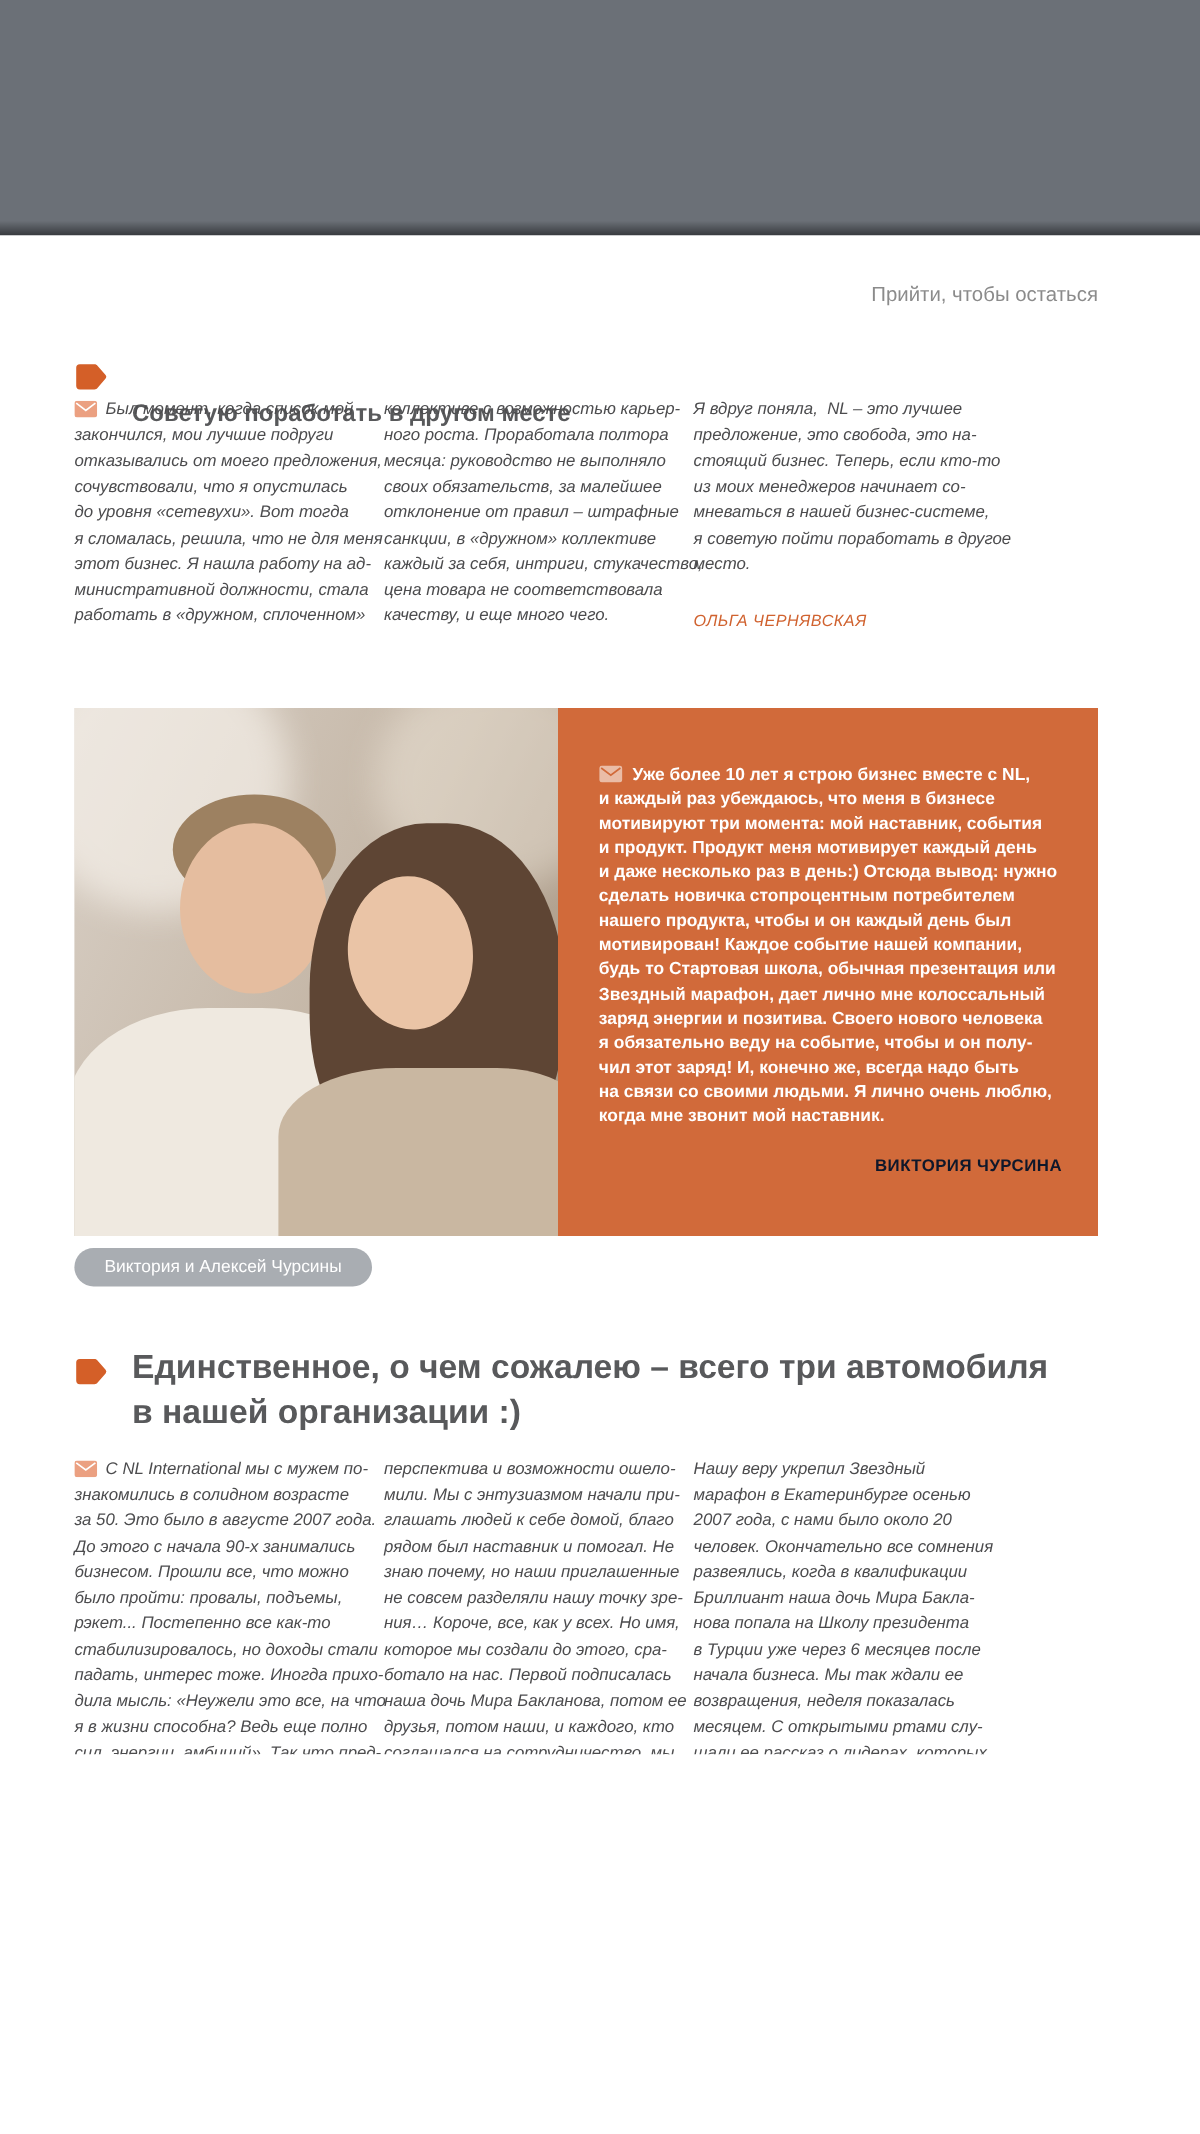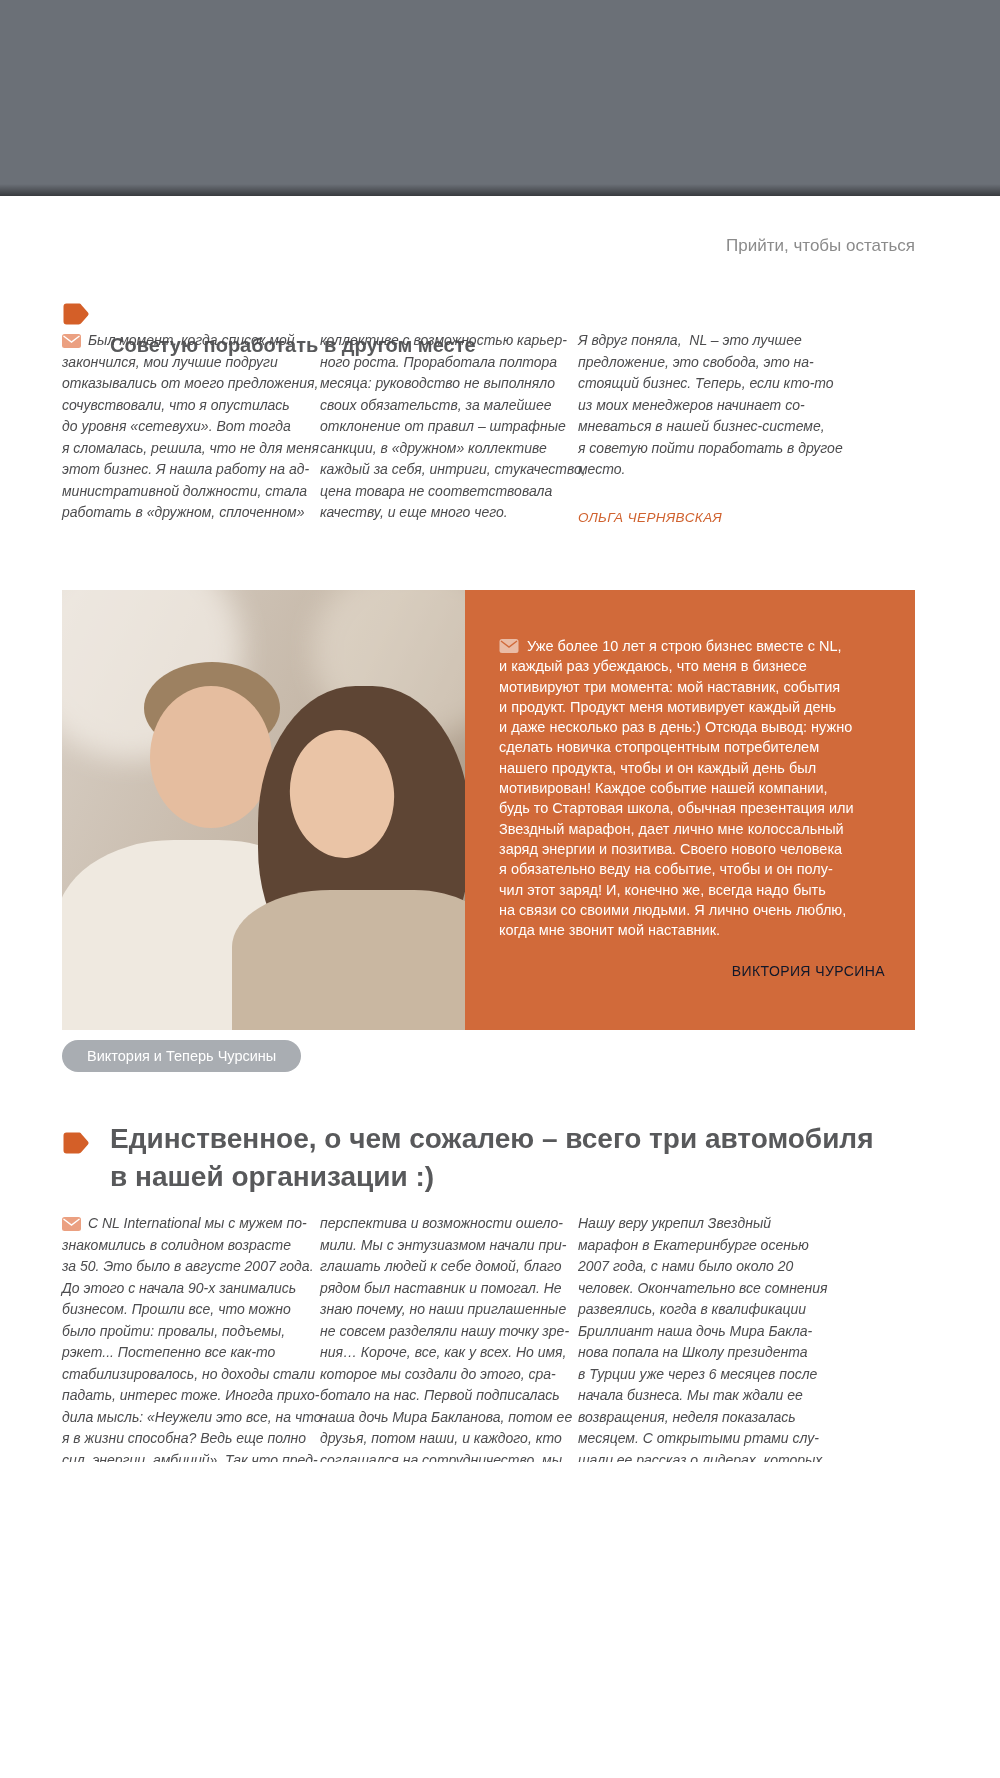--- a/index.html
+++ b/index.html
@@ -38,21 +38,21 @@
   .b2{left:250px;top:-30px;width:200px;height:180px;background:rgba(255,248,238,.35);}
   .man-hair{position:absolute;left:82px;top:72px;width:136px;height:92px;border-radius:50%;background:#9d8161;}
   .man-face{position:absolute;left:88px;top:96px;width:122px;height:142px;border-radius:50%;background:#e5bd9f;}
   .man-shirt{position:absolute;left:-6px;top:250px;width:280px;height:200px;border-radius:42% 42% 0 0;background:#efe9e0;}
   .wom-hair{position:absolute;left:196px;top:96px;width:212px;height:300px;border-radius:46%;background:#5e4534;}
   .wom-face{position:absolute;left:228px;top:140px;width:104px;height:128px;border-radius:50%;background:#eac4a6;transform:rotate(-6deg);}
   .wom-body{position:absolute;left:170px;top:300px;width:260px;height:150px;border-radius:38% 30% 0 0;background:#c9b7a1;}
 
   .quote-box{position:absolute;left:465px;top:590px;width:450px;height:440px;background:#d16a3a;
          box-sizing:border-box;padding:46px 30px 0 34px;color:#fff;}
-  .quote-inner{position:relative;font-size:14.5px;line-height:20.3px;text-indent:28px;}
+  .quote-inner{position:relative;font-size:14.5px;line-height:20.3px;text-indent:28px;font-weight:bold;}
   .quote-inner .env{top:2px;}
   .quote-sig{margin-top:21px;font-size:14px;letter-spacing:.4px;color:#0f172a;text-align:right;}
 
   .photo-caption{position:absolute;left:62px;top:1040px;background:#a9adb2;color:#fff;
          border-radius:19px;padding:8px 25px;font-size:14.5px;}
 
   
   .footer{position:absolute;top:1526px;right:85px;display:flex;align-items:center;gap:8px;
           font-size:15.5px;color:#8f9397;}
   .vk-logo{font-weight:800;font-style:italic;font-size:16px;color:#a7abb0;letter-spacing:-1px;}
@@ -137,21 +137,21 @@
 Звездный марафон, дает лично мне колоссальный
 заряд энергии и позитива. Своего нового человека
 я обязательно веду на событие, чтобы и он полу-
 чил этот заряд! И, конечно же, всегда надо быть
 на связи со своими людьми. Я лично очень люблю,
 когда мне звонит мой наставник.</span>
       <div class="quote-sig">ВИКТОРИЯ ЧУРСИНА</div>
     </div>
   </div>
 
-  <div class="photo-caption">Виктория и Теперь Чурсины</div>
+  <div class="photo-caption">Виктория и Алексей Чурсины</div>
 
   <div class="h2-row">
     <svg class="tag-icon" viewBox="0 0 30 24">
       <path d="M4.5 1.5 h12.2 c1.1 0 2.1 .5 2.7 1.4 l6.6 7.6 a2.3 2.3 0 0 1 0 3 l-6.6 7.6 c-.6 .9 -1.6 1.4 -2.7 1.4 H4.5 A3 3 0 0 1 1.5 19.5 V4.5 A3 3 0 0 1 4.5 1.5 Z" fill="#d45f28"></path>
     </svg>
     <div class="section-heading">Единственное, о чем сожалею – всего три автомобиля
 в нашей организации :)</div>
   </div>
 
   <div class="row2">

